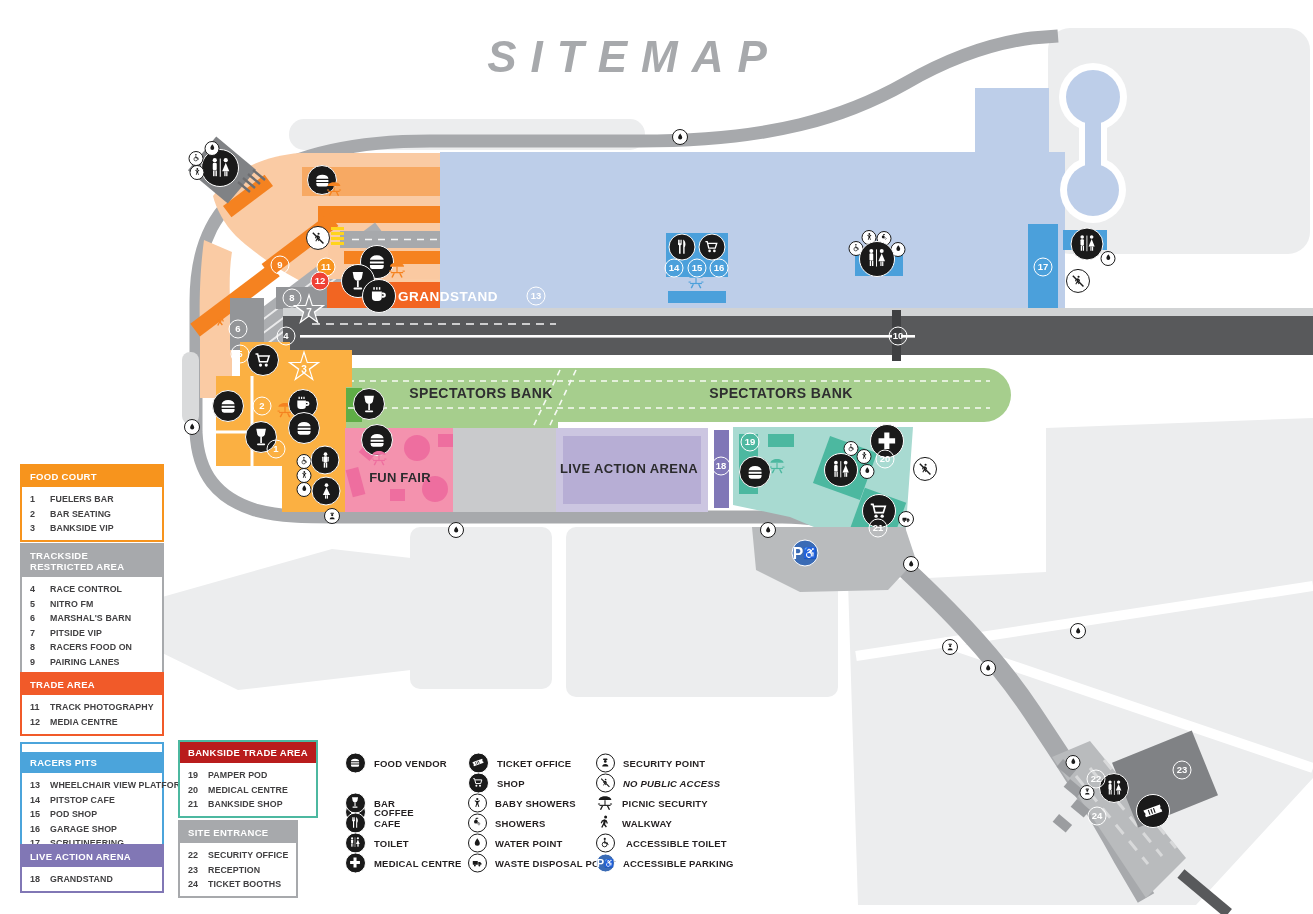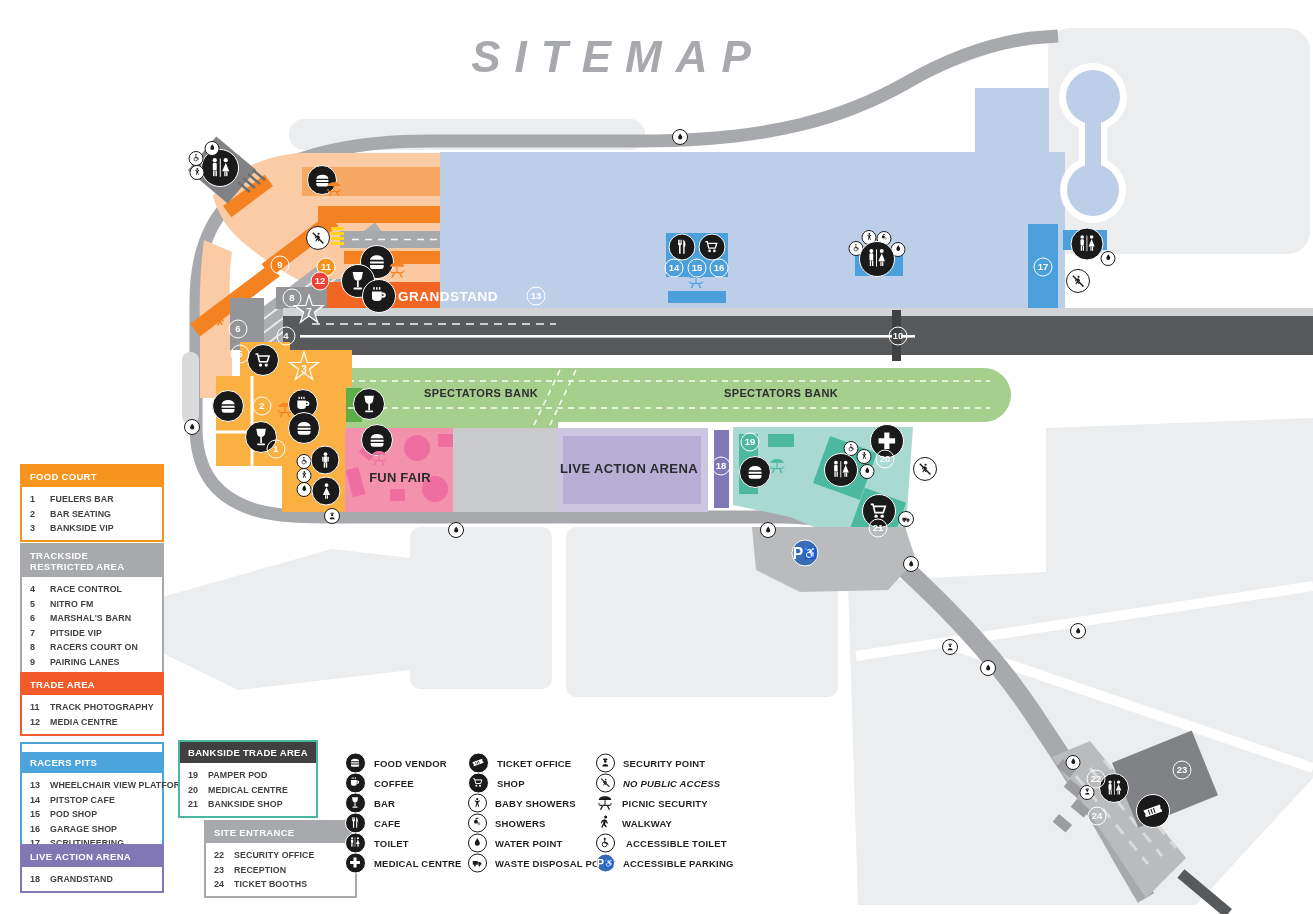--- a/index.html
+++ b/index.html
@@ -1,24 +1,24 @@
 <!DOCTYPE html>
 <html><head>
 <meta charset="utf-8">
 <style>
   html,body{margin:0;padding:0;background:#fff;}
   .stage{position:relative;width:1313px;height:914px;background:#fff;overflow:hidden;
          font-family:"Liberation Sans",sans-serif;}
   svg.base{position:absolute;left:0;top:0;z-index:1;}
   #overlay,#legend-boxes,#icon-legend{position:absolute;left:0;top:0;width:100%;height:100%;z-index:3;}
   .page-title{position:absolute;transform:translate(-50%,-50%);font-weight:bold;font-style:italic;
-      font-size:44px;letter-spacing:14px;color:#A7A9AC;white-space:nowrap;z-index:2;}
+      font-size:44px;letter-spacing:14px;color:#A7A9AC;white-space:nowrap;z-index:2;margin-left:16px;}
   .map-label{position:absolute;transform:translate(-50%,-50%);font-weight:bold;white-space:nowrap;z-index:4;}
   .lbl-grandstand{color:#fff;font-size:13.5px;letter-spacing:.5px;}
-  .lbl-bank{color:#2E2E30;font-size:11px;letter-spacing:.4px;}
+  .lbl-bank{color:#2E2E30;font-size:14px;letter-spacing:.4px;}
   .lbl-arena{color:#2B2B2D;font-size:13px;letter-spacing:.4px;}
   .lbl-funfair{color:#2B2B2D;font-size:13px;letter-spacing:.2px;}
   
   .lbox{position:absolute;background:#fff;border-width:2px;border-style:solid;box-sizing:border-box;}
   .lbox .hd{color:#fff;font-weight:bold;font-size:9.5px;letter-spacing:.3px;padding:5px 8px;}
   .lbox .bd{padding:7px 6px 7px 8px;}
   .lrow{display:flex;gap:6px;align-items:baseline;margin:0 0 4.5px 0;}
   .lrow:last-child{margin-bottom:0;}
   .lrow .n{width:14px;flex:none;font-weight:bold;font-size:9px;color:#414042;}
   .lrow .t{font-weight:bold;font-size:8.8px;color:#414042;letter-spacing:.1px;white-space:nowrap;}
@@ -748,21 +748,21 @@
           <div class="lrow">
             <span class="n">6</span>
             <span class="t">MARSHAL'S BARN</span>
           </div>
           <div class="lrow">
             <span class="n">7</span>
             <span class="t">PITSIDE VIP</span>
           </div>
           <div class="lrow">
             <span class="n">8</span>
-            <span class="t">RACERS COURT ON</span>
+            <span class="t">RACERS FOOD ON</span>
           </div>
           <div class="lrow">
             <span class="n">9</span>
             <span class="t">PAIRING LANES</span>
           </div>
           <div class="lrow">
             <span class="n">10</span>
             <span class="t">FINISH LINE GANTRY</span>
           </div>
         </div>
@@ -808,37 +808,37 @@
       <div class="lbox" style="left: 20px; top: 844px; width: 144px; border-color: rgb(129, 119, 181);">
         <div class="hd" style="background: rgb(129, 119, 181);">LIVE ACTION ARENA</div>
         <div class="bd">
           <div class="lrow">
             <span class="n">18</span>
             <span class="t">GRANDSTAND</span>
           </div>
         </div>
       </div>
       <div class="lbox" style="left: 178px; top: 740px; width: 140px; border-color: rgb(76, 184, 160);">
-        <div class="hd" style="background: #404040;">BANKSIDE TRADE AREA</div>
+        <div class="hd" style="background: #b91c1c;">BANKSIDE TRADE AREA</div>
         <div class="bd">
           <div class="lrow">
             <span class="n">19</span>
             <span class="t">PAMPER POD</span>
           </div>
           <div class="lrow">
             <span class="n">20</span>
             <span class="t">MEDICAL CENTRE</span>
           </div>
           <div class="lrow">
             <span class="n">21</span>
             <span class="t">BANKSIDE SHOP</span>
           </div>
         </div>
       </div>
-      <div class="lbox" style="left: 178px; top: 820px; width: 153px; border-color: rgb(167, 169, 172); margin-left: 26px;">
+      <div class="lbox" style="left: 178px; top: 820px; width: 120px; border-color: rgb(167, 169, 172);">
         <div class="hd" style="background: rgb(167, 169, 172);">SITE ENTRANCE</div>
         <div class="bd">
           <div class="lrow">
             <span class="n">22</span>
             <span class="t">SECURITY OFFICE</span>
           </div>
           <div class="lrow">
             <span class="n">23</span>
             <span class="t">RECEPTION</span>
           </div>
@@ -851,21 +851,21 @@
     </div>
   <div id="icon-legend">
       <div class="ilrow" style="left: 345px; top: 763px;">
         <span class="mic solid" style="height: 21px; width: 21px;">
           <svg viewBox="0 0 24 24">
             <use href="#i-burger"></use>
           </svg>
         </span>
         <span class="t">FOOD VENDOR</span>
       </div>
-      <div class="ilrow" style="left: 345px; top: 783px;">
+      <div class="ilrow" style="left: 345px; top: 812px;">
         <span class="mic solid" style="height: 21px; width: 21px;">
           <svg viewBox="0 0 24 24">
             <use href="#i-coffee"></use>
           </svg>
         </span>
         <span class="t">COFFEE</span>
       </div>
       <div class="ilrow" style="left: 345px; top: 803px;">
         <span class="mic solid" style="height: 21px; width: 21px;">
           <svg viewBox="0 0 24 24">

